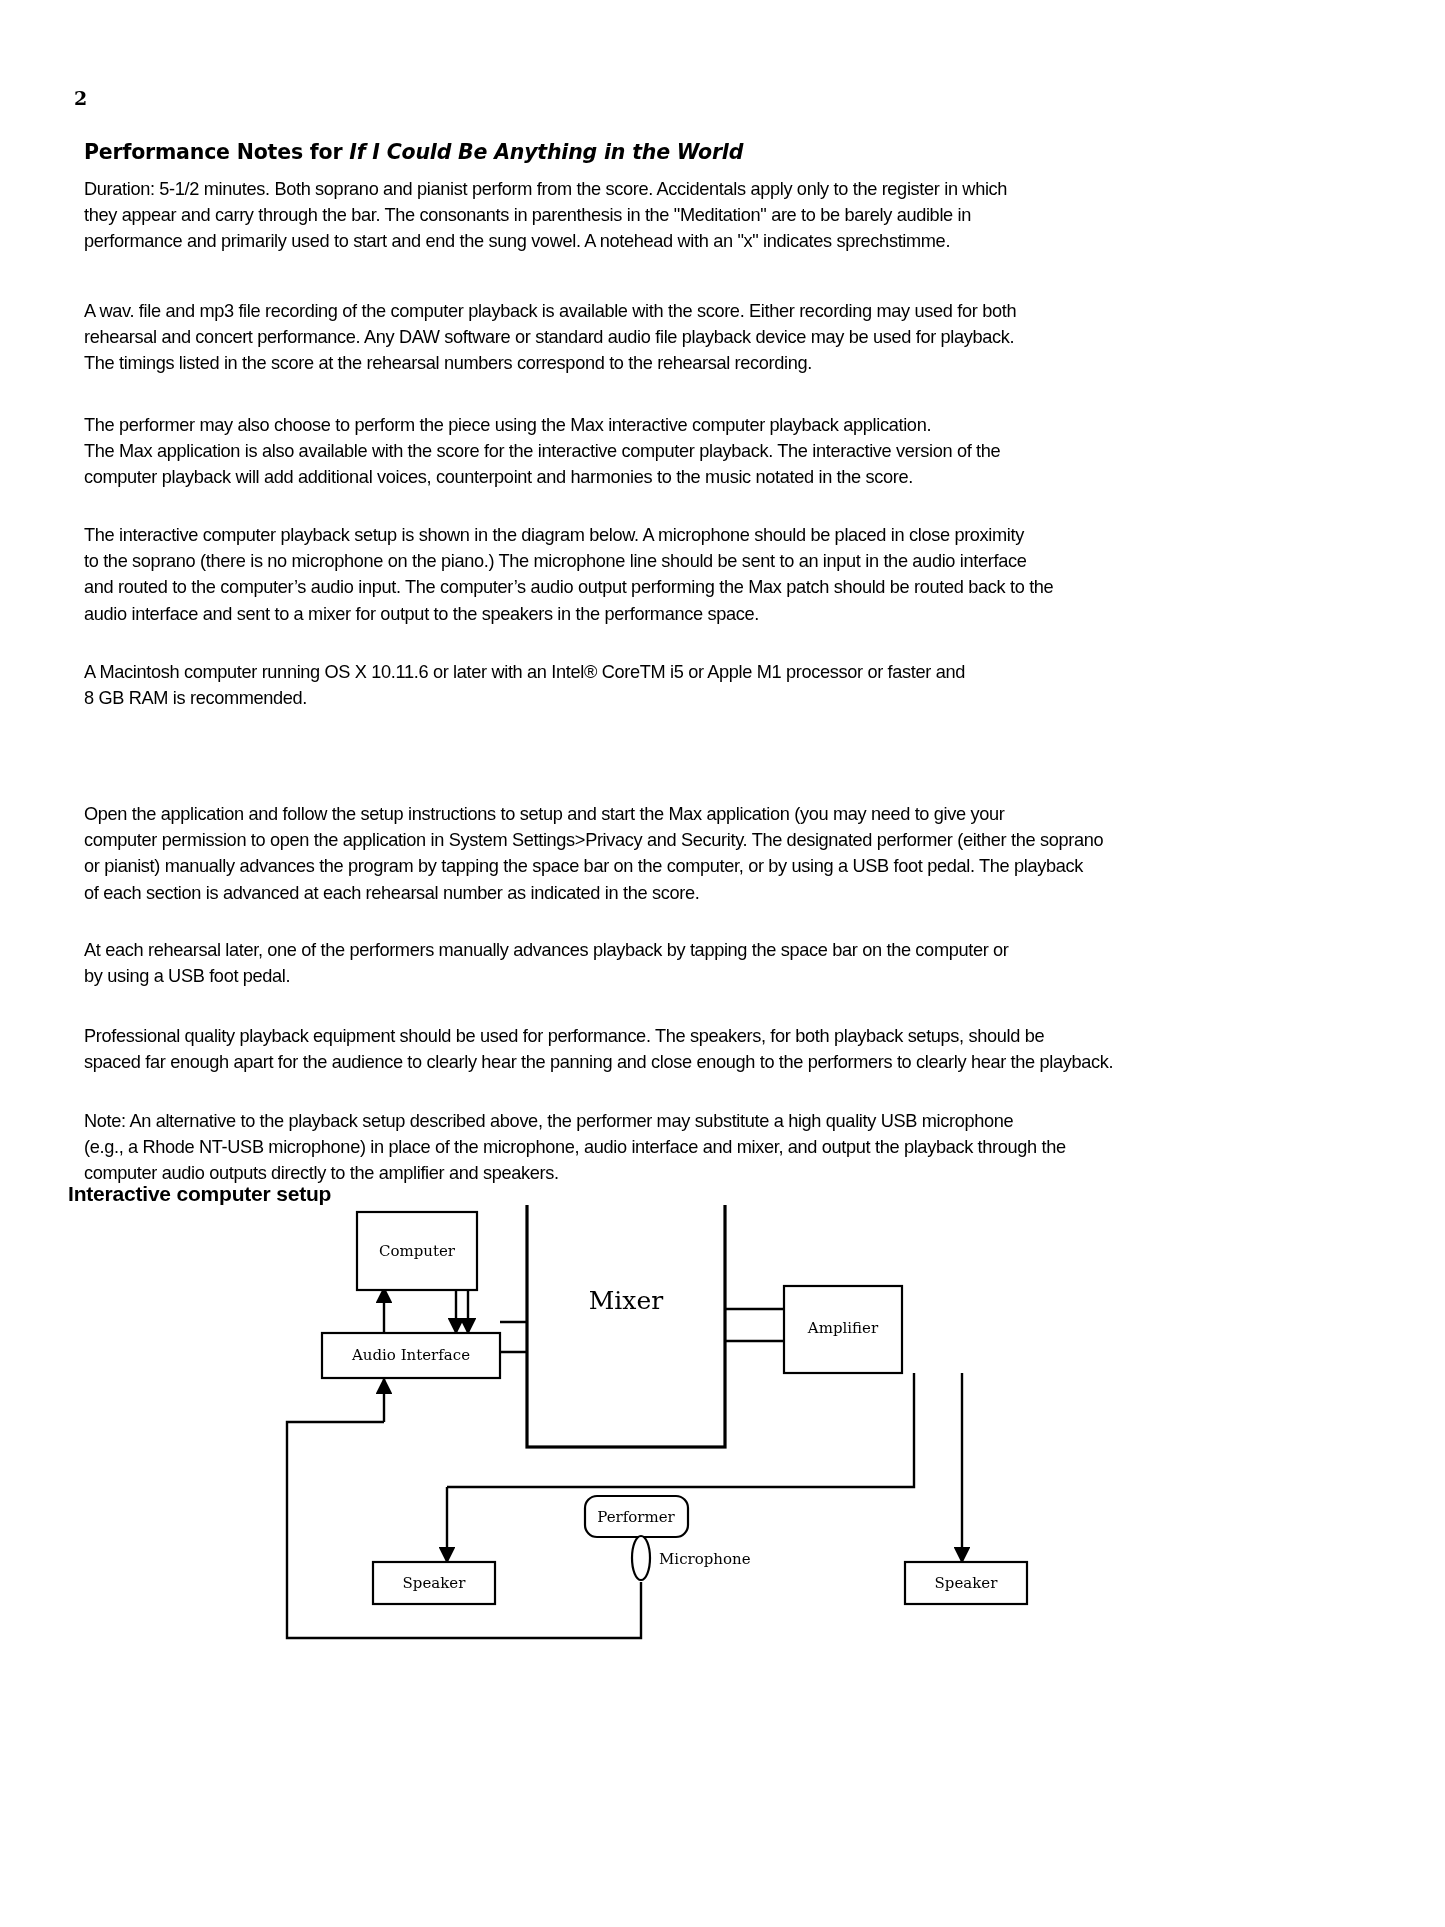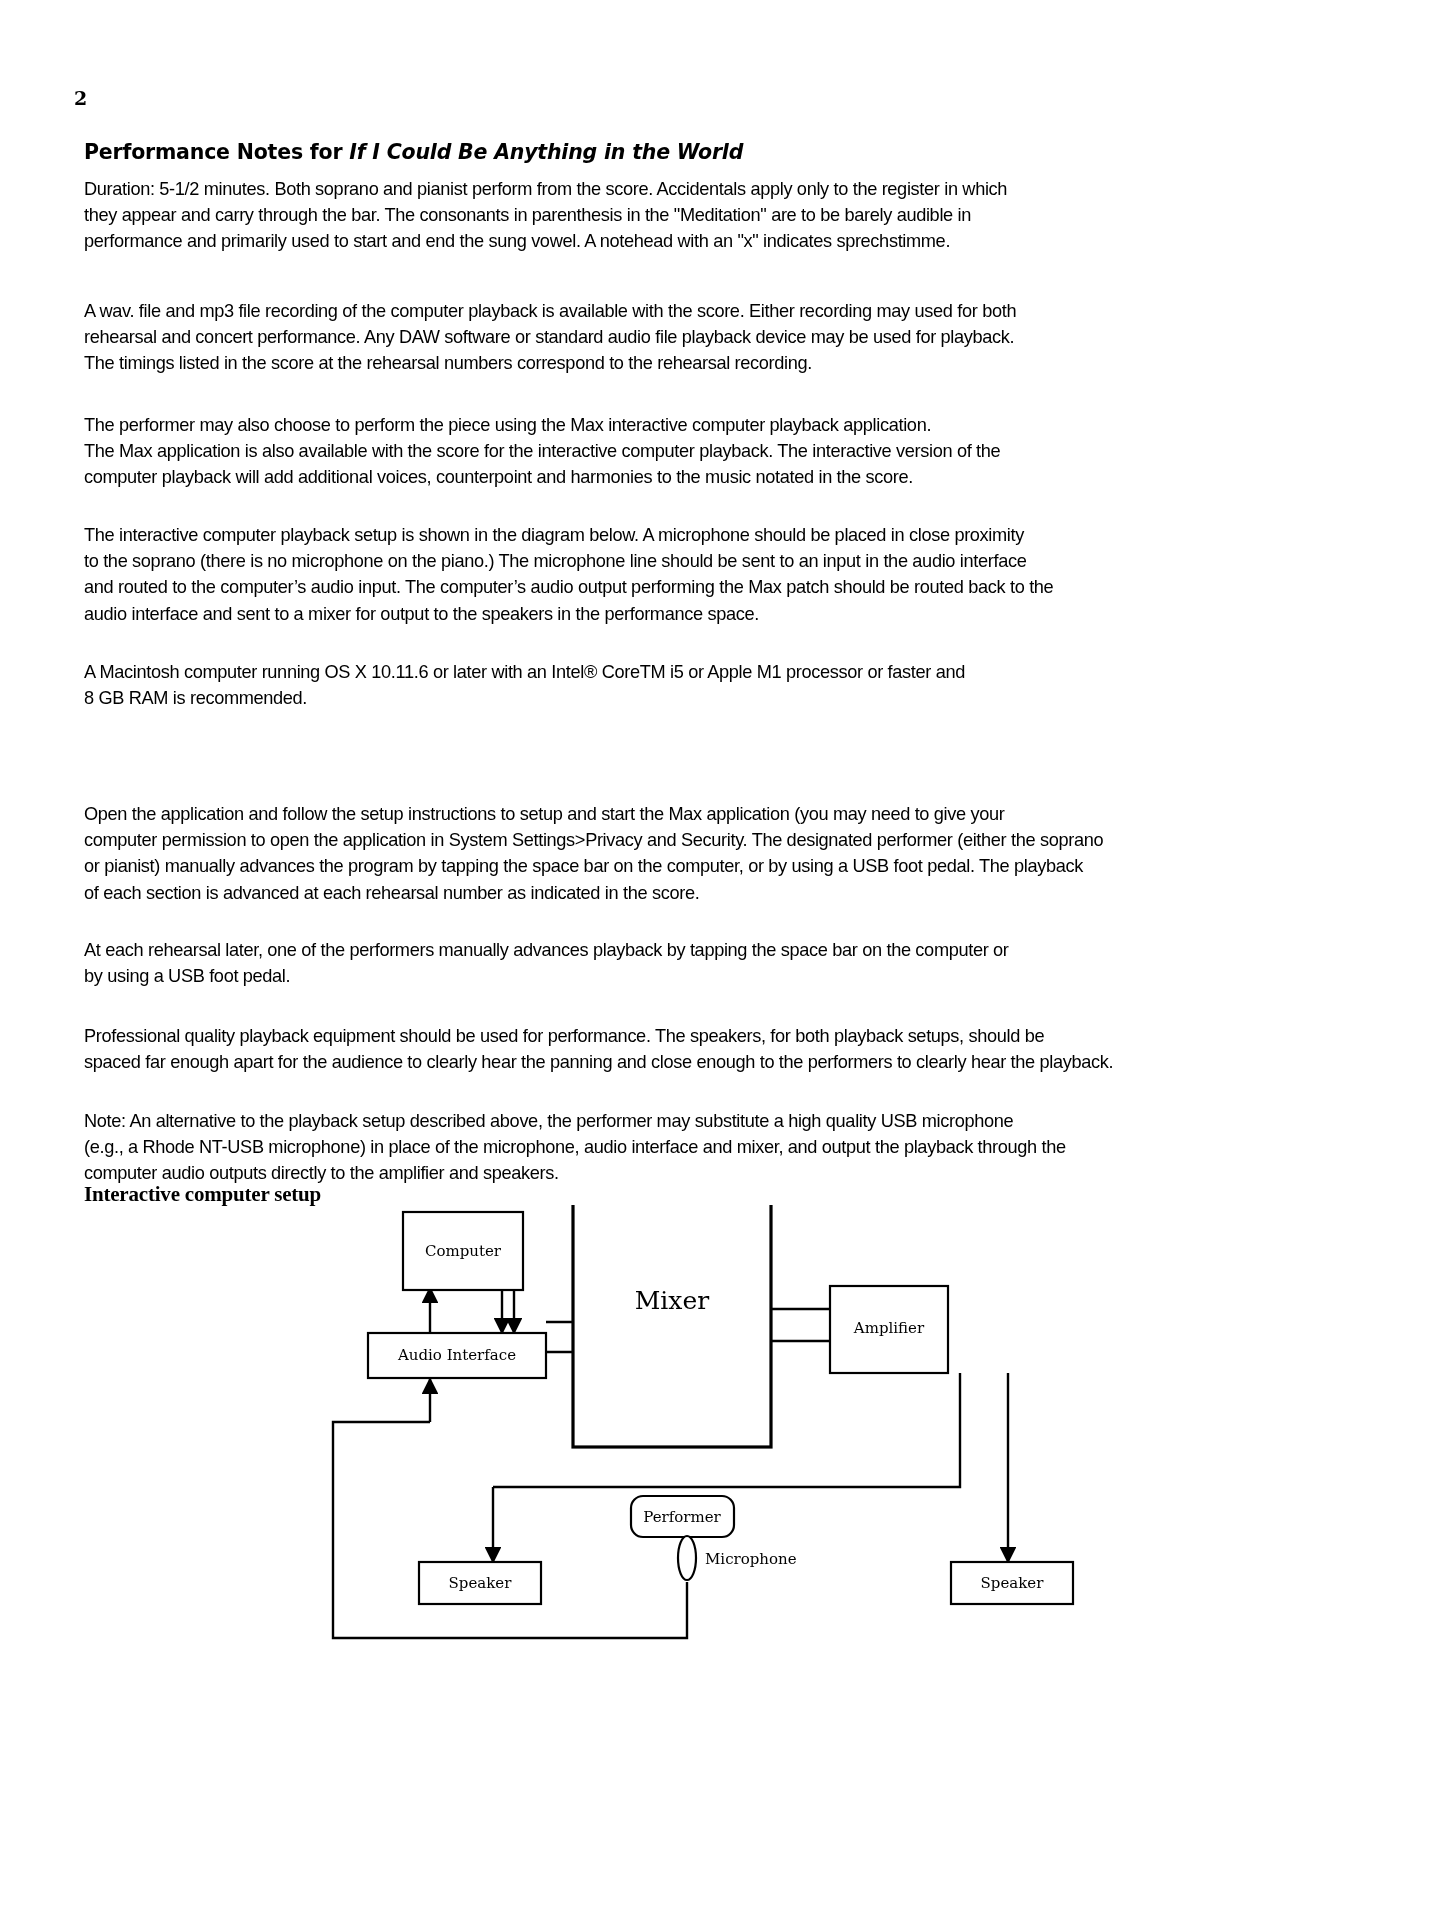--- a/index.html
+++ b/index.html
@@ -46,35 +46,34 @@
     left: 84px;
     font-family: Liberation Sans, sans-serif;
     font-size: 18.2px;
     line-height: 26.2px;
     letter-spacing: -0.35px;
     width: 1290px;
     white-space: pre-line;
   }
   .section-head {
     position: absolute;
-    left: 84px;
-    font-family: Liberation Serif, serif;
+    left: 68px;
+    font-family: Liberation Sans, sans-serif;
     font-weight: bold;
     font-size: 21px;
     letter-spacing: -0.2px;
   }
 
   
   .diagram {
     position: absolute;
     left: 0px;
     top: 1205px;
     width: 1274px;
     height: 510px;
-    margin-left: 46px;
   }
   .diagram svg {
     display: block;
   }
   .dg-label {
     font-family: "DejaVu Serif", serif;
     fill: #000;
     text-anchor: middle;
     dominant-baseline: middle;
   }

